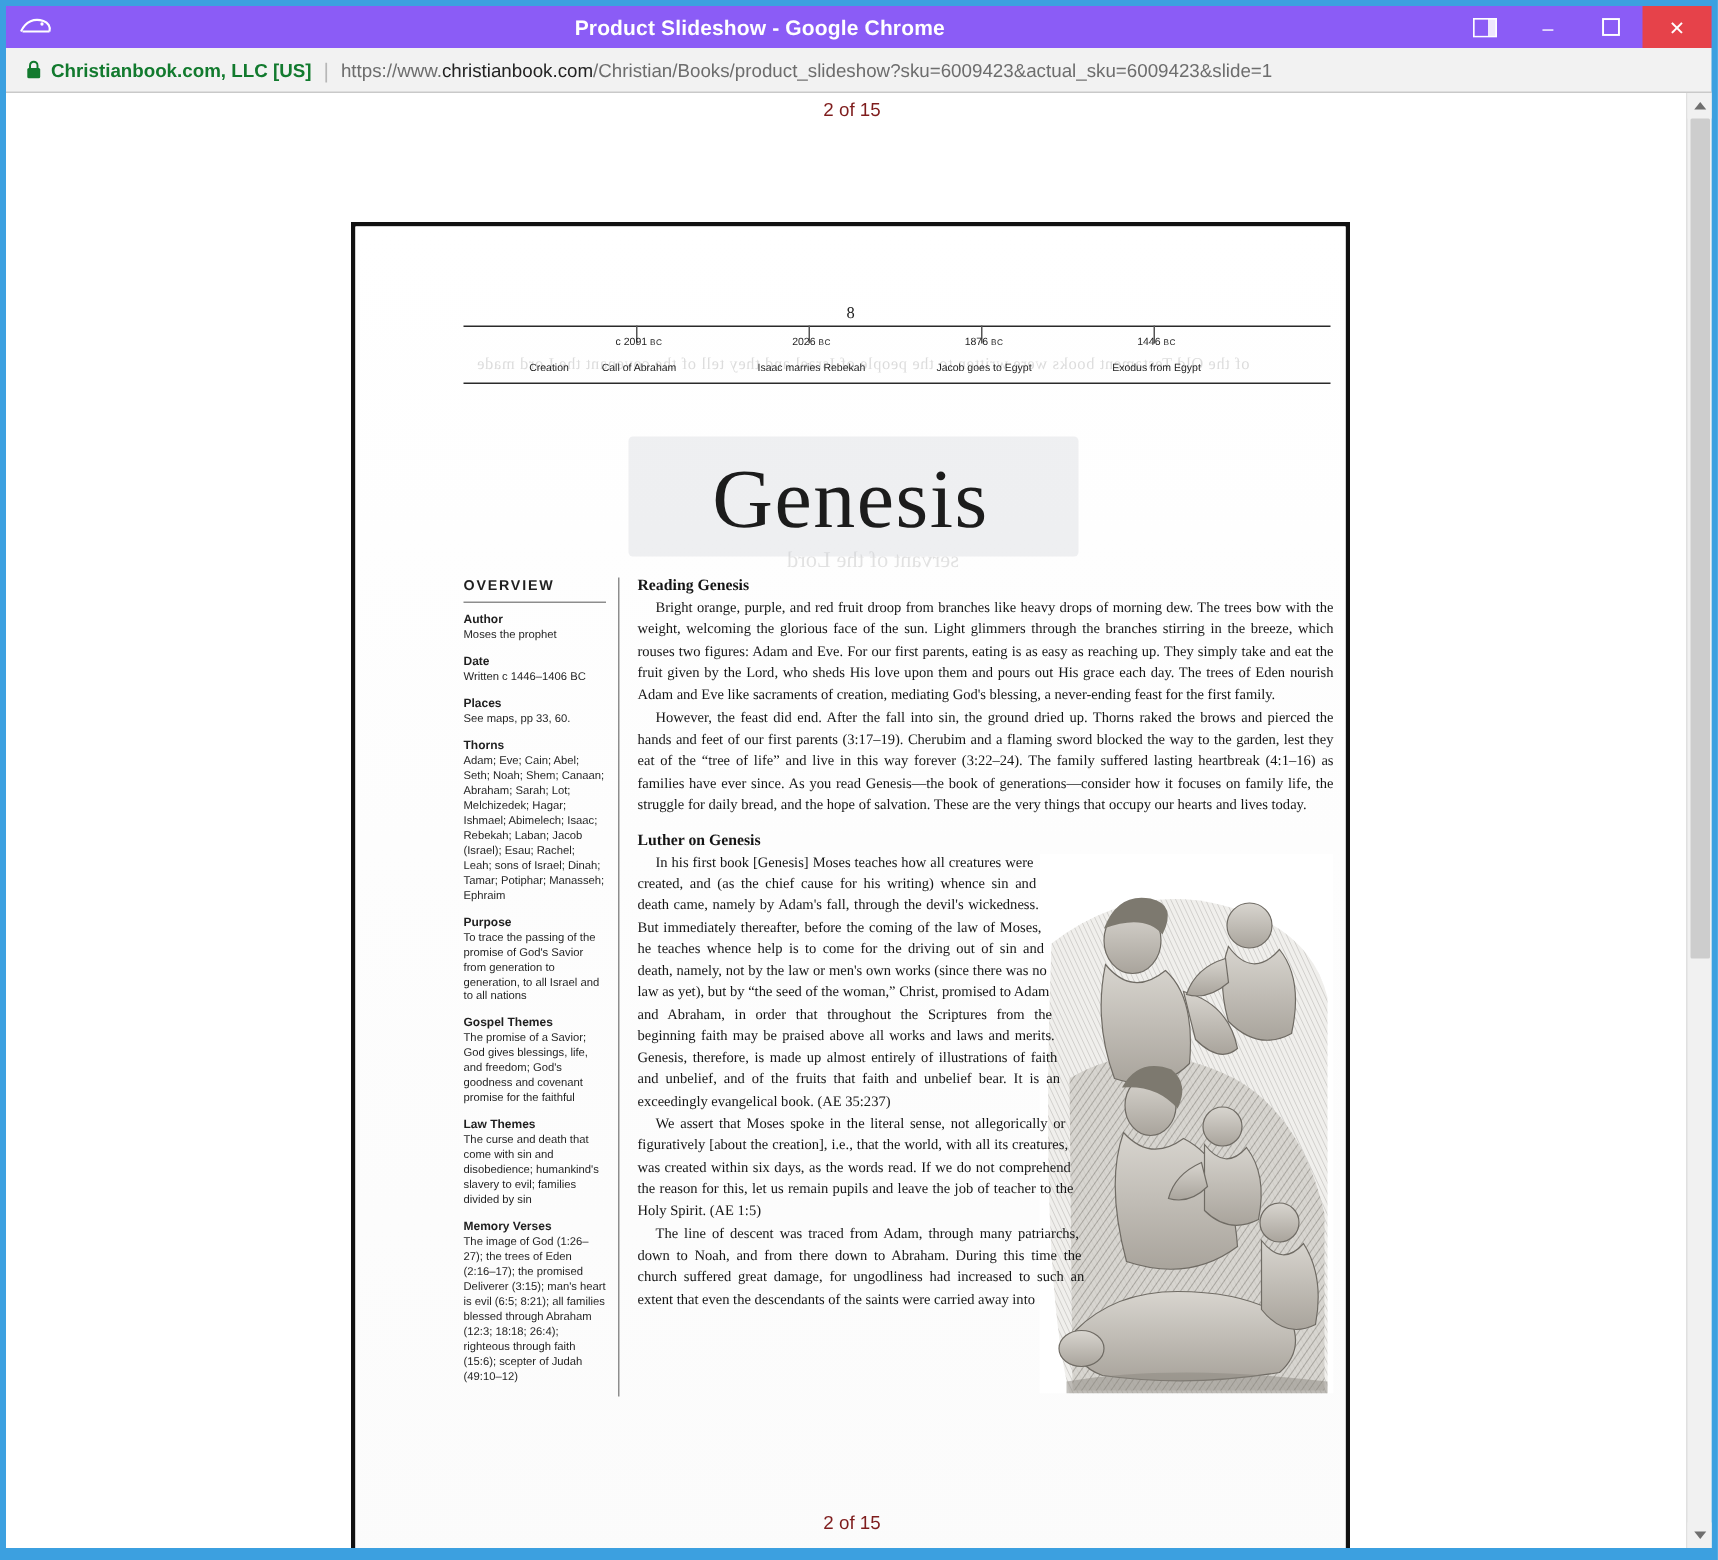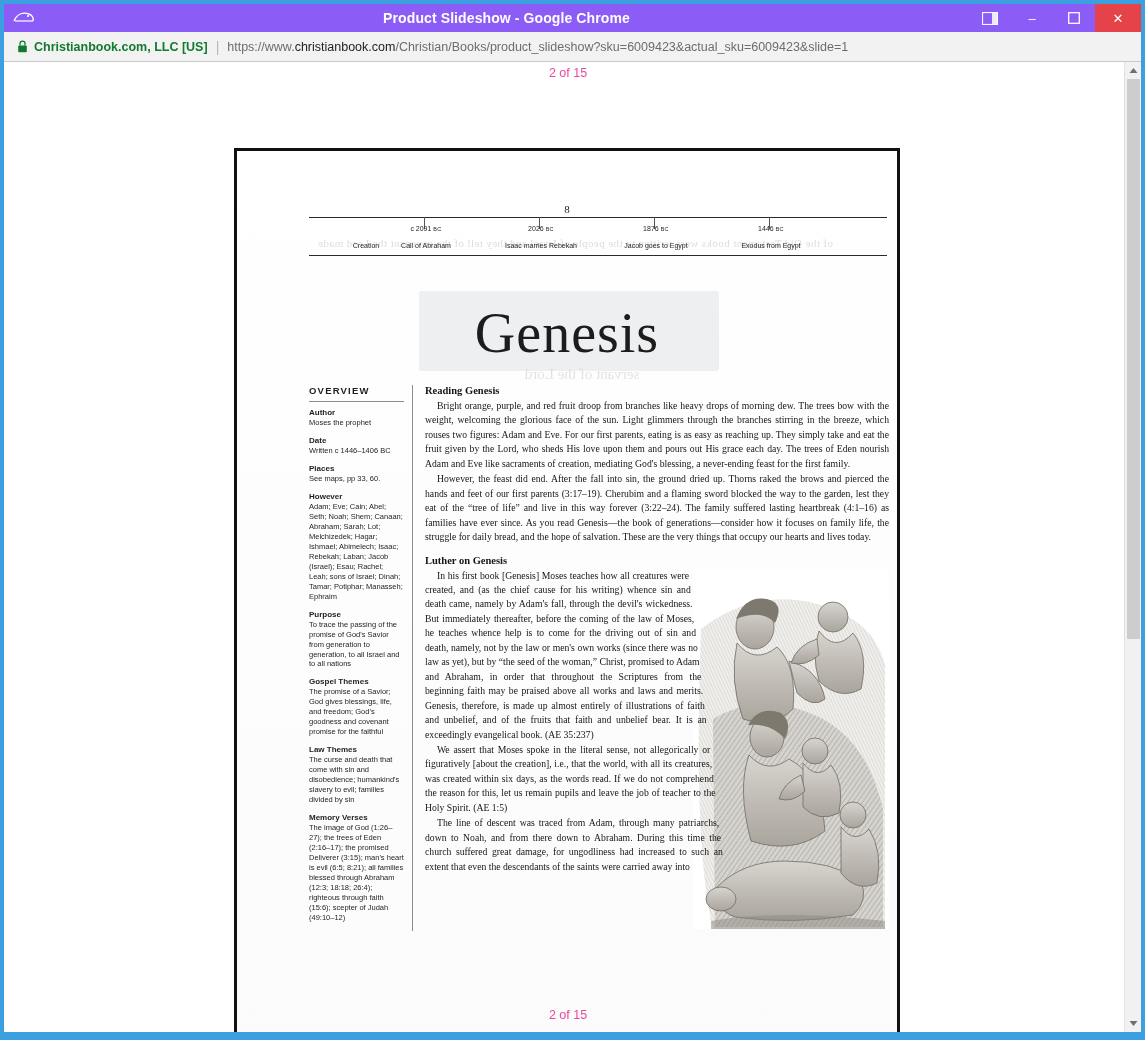--- a/index.html
+++ b/index.html
@@ -102,21 +102,21 @@
     border-radius: 1px;
   }
   .page-area {
     position: absolute;
     left: 0; top: 0;
     width: 1128px; height: 970px;
   }
   .counter {
     text-align: center;
     font-size: 12.5px;
-    color: #ec4899;
+    color: #7f1d1d;
   }
   .counter.top { padding-top: 4px; }
   .counter.bottom { position: absolute; bottom: 10px; left: 0; width: 1128px; }
 
   
   .slide-frame {
     position: absolute;
     left: 230px; top: 86px;
     width: 666px; height: 920px;
     background: #ffffff;
@@ -388,21 +388,21 @@
               </div>
               <div class="ov-sec">
                 <div class="ov-title">Date</div>
                 <div class="ov-body">Written c 1446–1406 BC</div>
               </div>
               <div class="ov-sec">
                 <div class="ov-title">Places</div>
                 <div class="ov-body">See maps, pp 33, 60.</div>
               </div>
               <div class="ov-sec">
-                <div class="ov-title">However</div>
+                <div class="ov-title">Thorns</div>
                 <div class="ov-body">Adam; Eve; Cain; Abel; Seth; Noah; Shem; Canaan; Abraham; Sarah; Lot; Melchizedek; Hagar; Ishmael; Abimelech; Isaac; Rebekah; Laban; Jacob (Israel); Esau; Rachel; Leah; sons of Israel; Dinah; Tamar; Potiphar; Manasseh; Ephraim</div>
               </div>
               <div class="ov-sec">
                 <div class="ov-title">Purpose</div>
                 <div class="ov-body">To trace the passing of the promise of God's Savior from generation to generation, to all Israel and to all nations</div>
               </div>
               <div class="ov-sec">
                 <div class="ov-title">Gospel Themes</div>
                 <div class="ov-body">The promise of a Savior; God gives blessings, life, and freedom; God's goodness and covenant promise for the faithful</div>
               </div>

